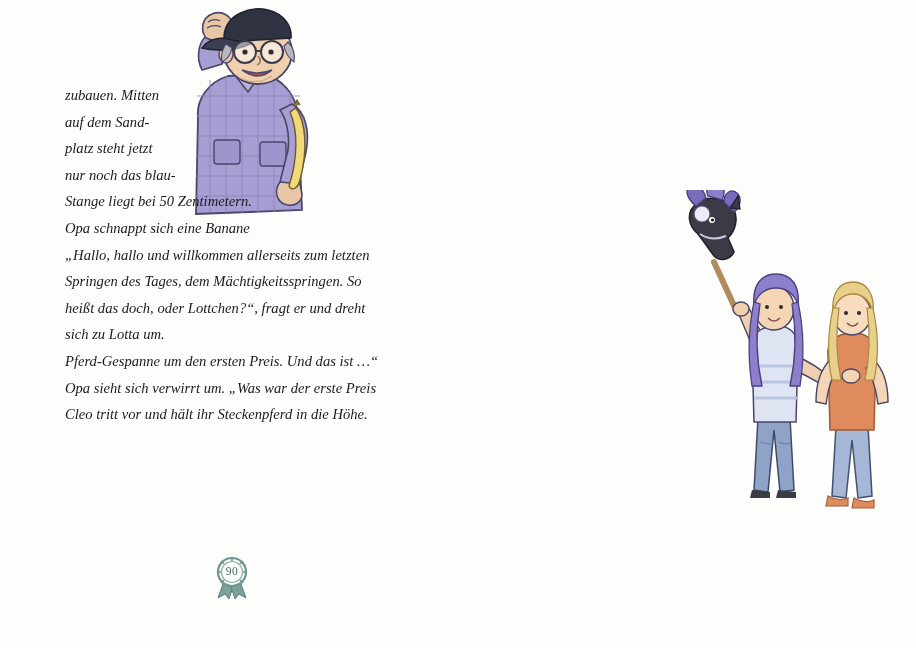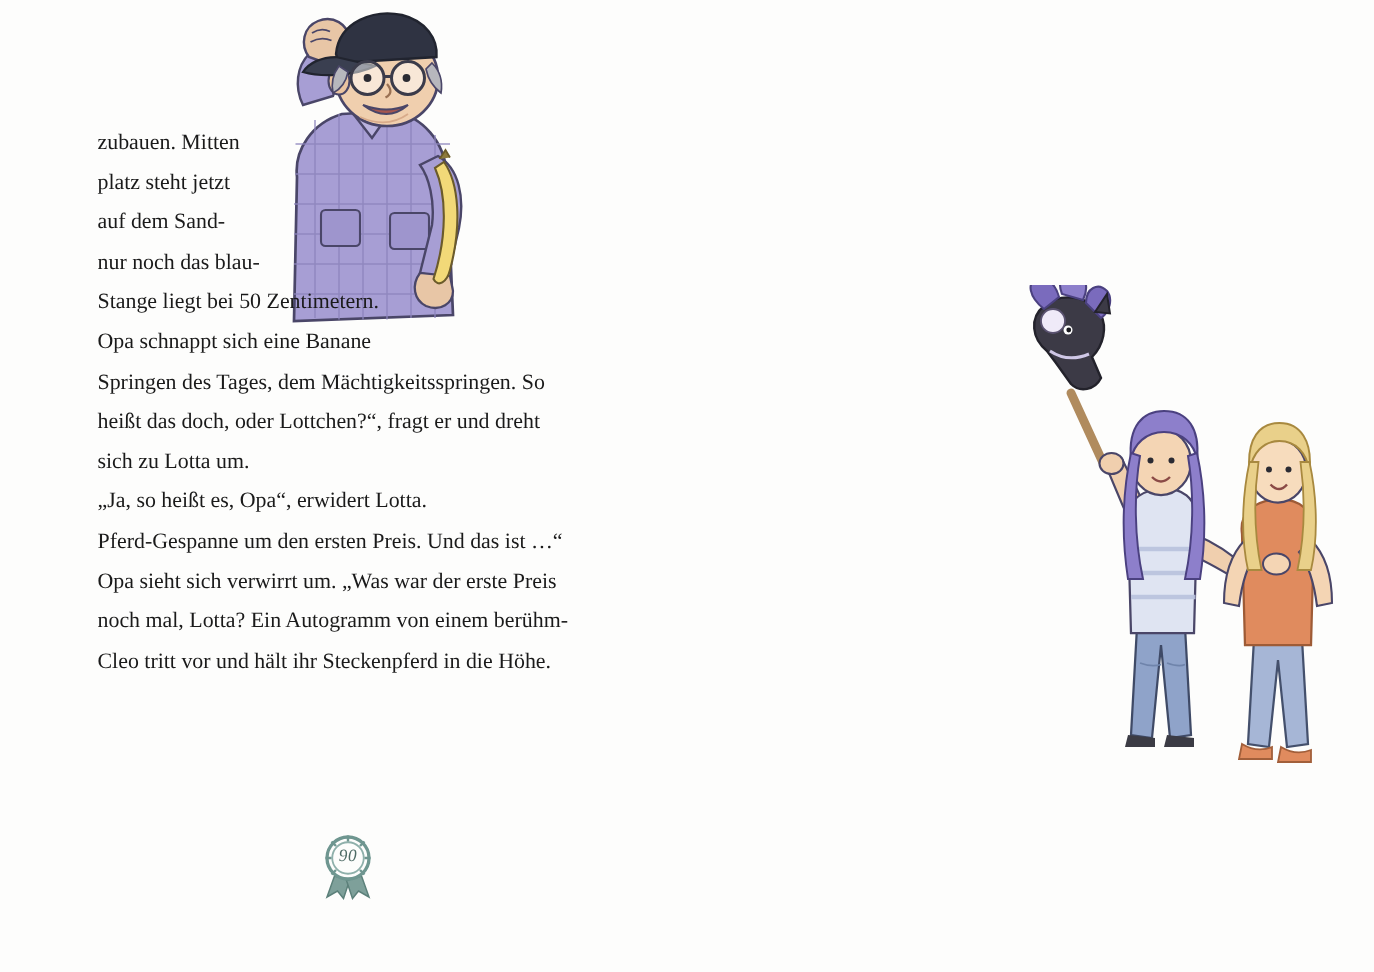--- a/index.html
+++ b/index.html
@@ -31,20 +31,21 @@
   .page-right { left: 458px; width: 458px; }
 
   .text-col {
     position: absolute;
     font-size: 14.6px;
     line-height: 26.6px;
     text-align: left;
   }
   .text-col p {
     margin: 0;
+    font-style: italic;
   }
 
   
   .left-text {
     left: 65px;
     top: 82px;
     width: 345px;
   }
   
   .left-text .wrap-short { width: 160px; }
@@ -60,21 +61,20 @@
   .badge-left  { left: 232px; }
   .badge-num {
     position: absolute;
     left: 0; right: 0;
     top: 11px;
     text-align: center;
     font-family: "Liberation Serif", serif;
     font-size: 11.5px;
     color: #4e6b66;
     letter-spacing: 0.5px;
-    font-style: italic;
   }
 
   
   .illo {
     position: absolute;
     pointer-events: none;
   }
   .illo-grandpa {
     left: 150px;
     top: 0px;
@@ -152,32 +152,31 @@
 
         <path d="M108 56 q5 6 -1 9" stroke="#9a7153" stroke-width="1.5" fill="none"></path>
         <path d="M92 70 q16 12 30 0 q-14 6 -30 0 Z" fill="#a5564f" stroke="#4a4668" stroke-width="1.4"></path>
 
         <path d="M90 78 q18 8 32 -2" stroke="#d8ab8a" stroke-width="1.2" fill="none"></path>
       </svg>
     </div>
 
     <div class="text-col left-text">
       <p class="wrap-short">zubauen. Mitten</p>
+      <p class="wrap-short">auf dem Sand-</p>
       <p class="wrap-short">platz steht jetzt</p>
-      <p class="wrap-short">auf dem Sand-</p>
       <p class="wrap-short">nur noch das blau-</p>
       <p>Stange liegt bei 50 Zentimetern.</p>
       <p>Opa schnappt sich eine Banane</p>
+      <p>„Hallo, hallo und willkommen allerseits zum letzten</p>
       <p>Springen des Tages, dem Mächtigkeitsspringen. So</p>
       <p>heißt das doch, oder Lottchen?“, fragt er und dreht</p>
       <p>sich zu Lotta um.</p>
-      <p>„Ja, so heißt es, Opa“, erwidert Lotta.</p>
       <p>Pferd-Gespanne um den ersten Preis. Und das ist …“</p>
       <p>Opa sieht sich verwirrt um. „Was war der erste Preis</p>
-      <p>noch mal, Lotta? Ein Autogramm von einem berühm-</p>
       <p>Cleo tritt vor und hält ihr Steckenpferd in die Höhe.</p>
     </div>
 
     <div class="page-badge badge-left">
       <svg viewBox="0 0 46 46" width="46" height="46" xmlns="http://www.w3.org/2000/svg">
         <path d="M14 30 L9 44 L16 40 L20 45 L24 33 Z" fill="#7ea09a" stroke="#5c807a" stroke-width="1"></path>
         <path d="M32 30 L37 44 L30 40 L26 45 L22 33 Z" fill="#7ea09a" stroke="#5c807a" stroke-width="1"></path>
         <circle cx="23" cy="18" r="14" fill="none" stroke="#6f9690" stroke-width="2.2"></circle>
         <circle cx="23" cy="18" r="10.5" fill="none" stroke="#8fb0ab" stroke-width="1.2"></circle>
         <g stroke="#6f9690" stroke-width="1.6">

